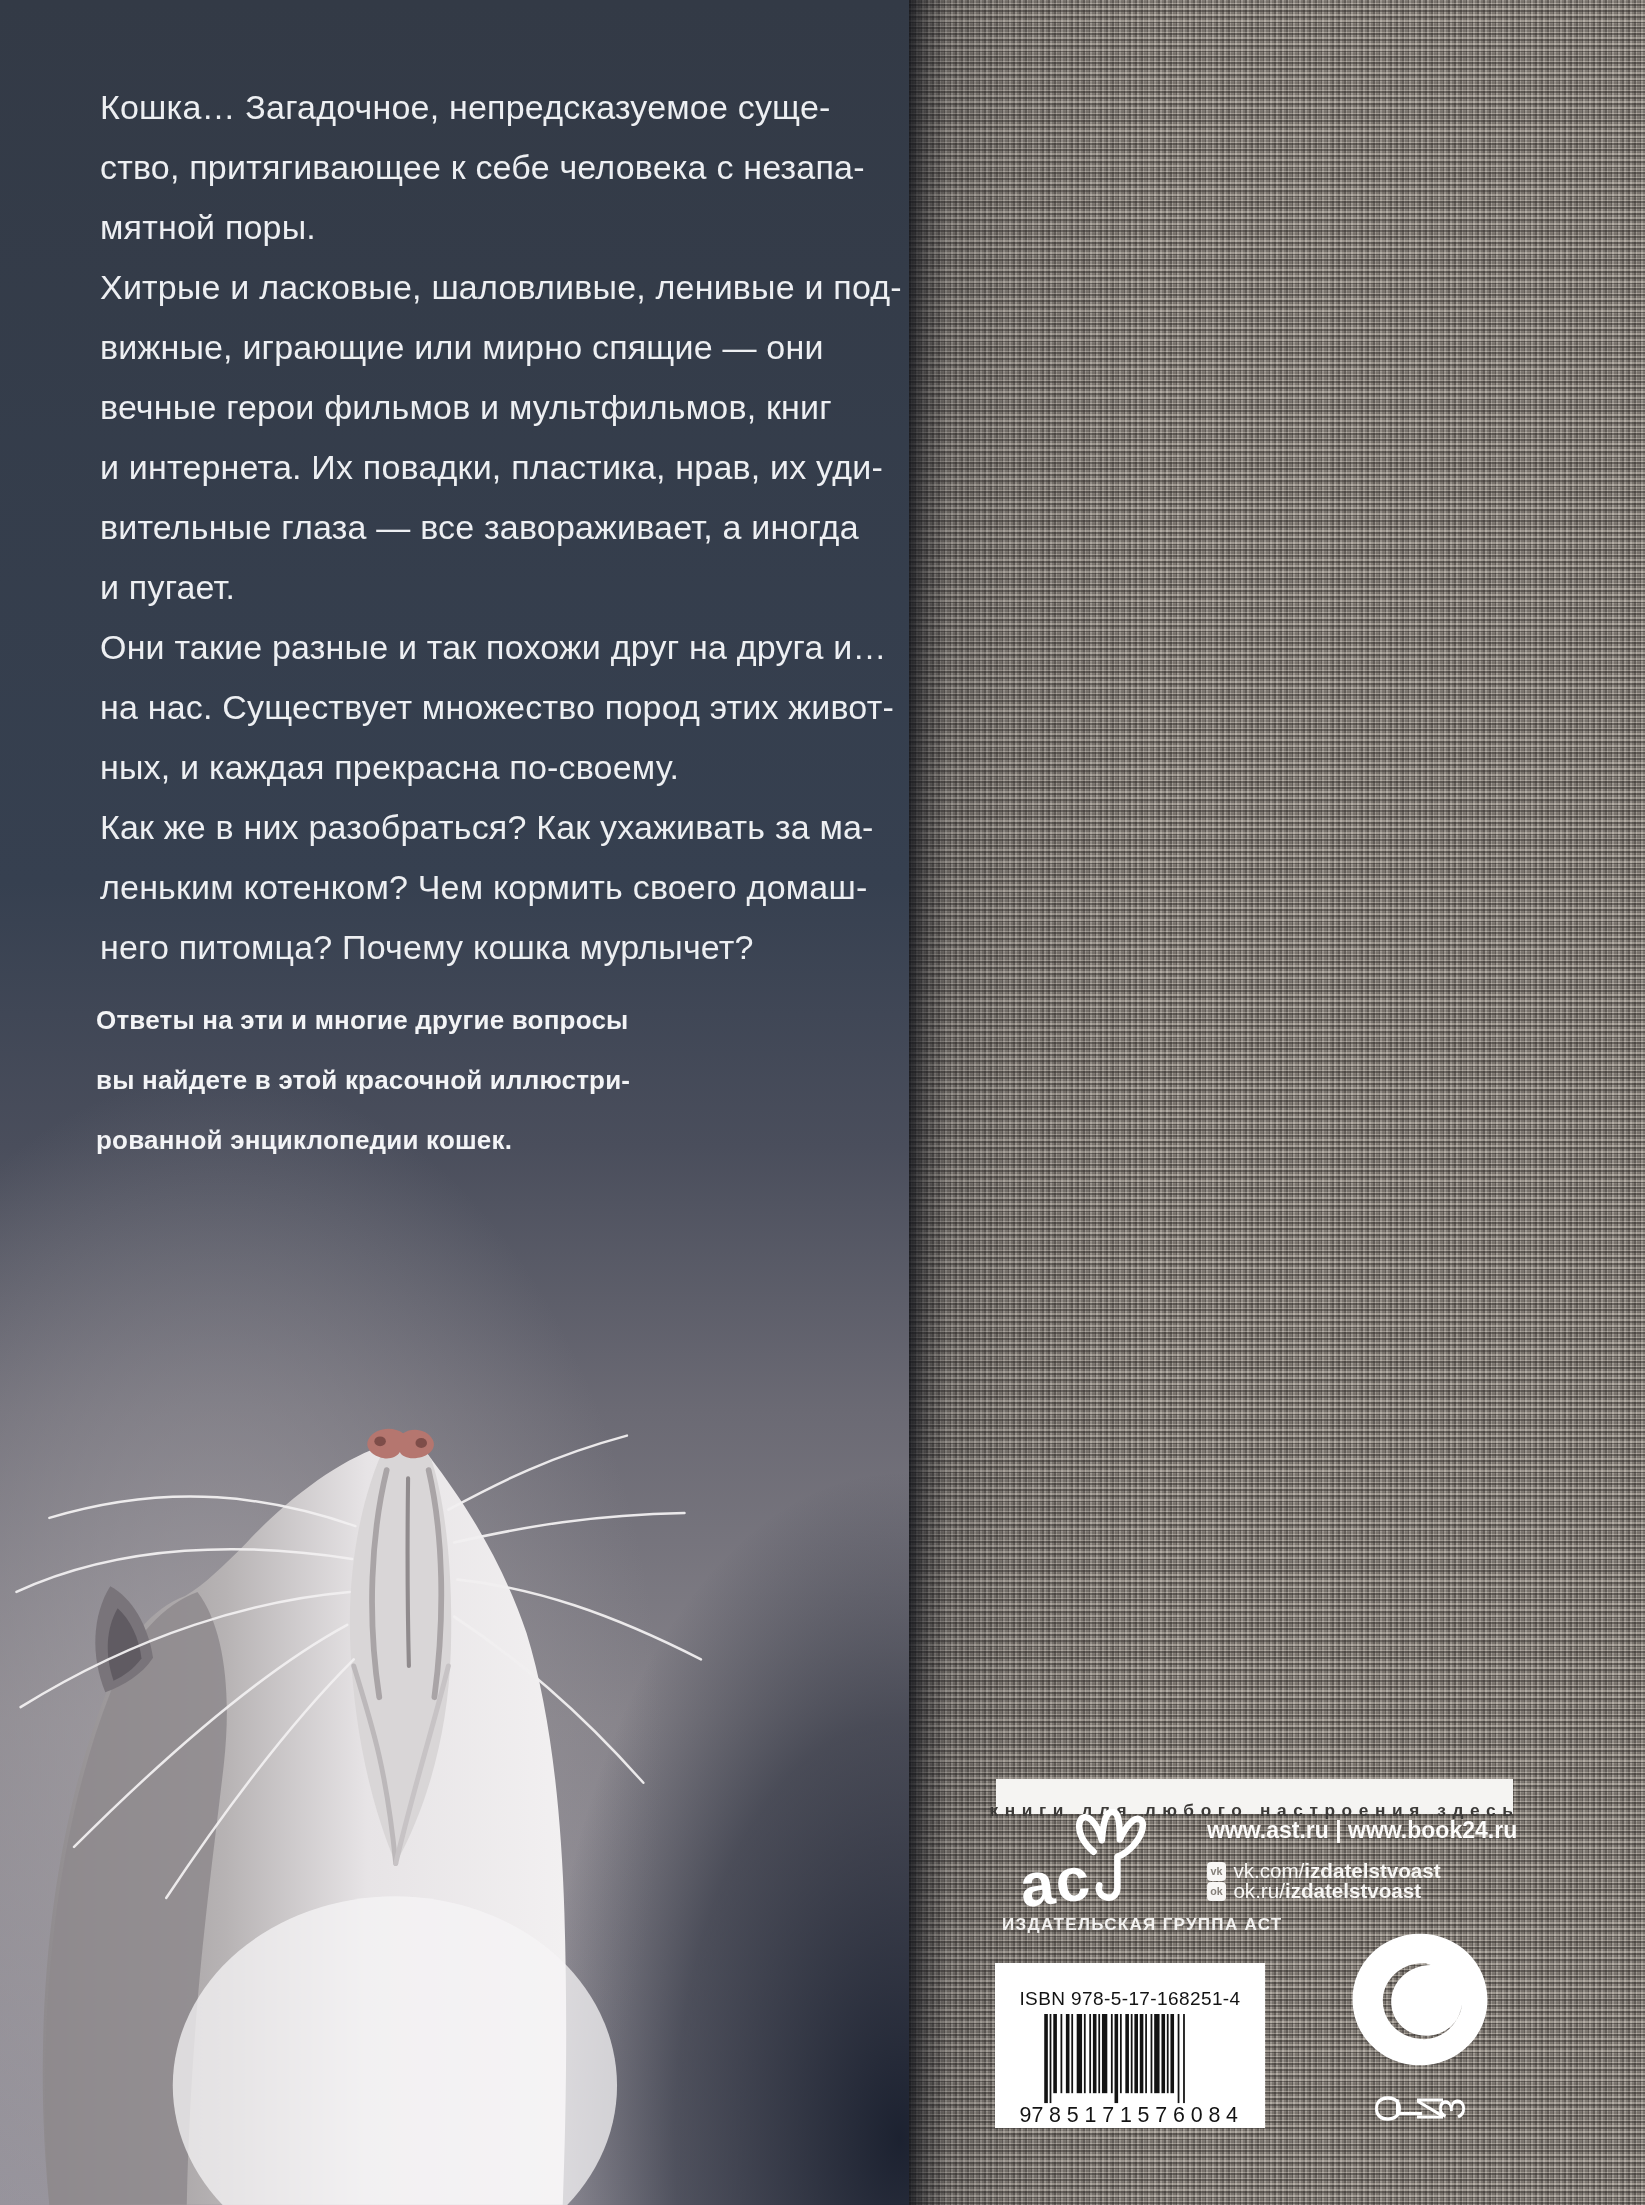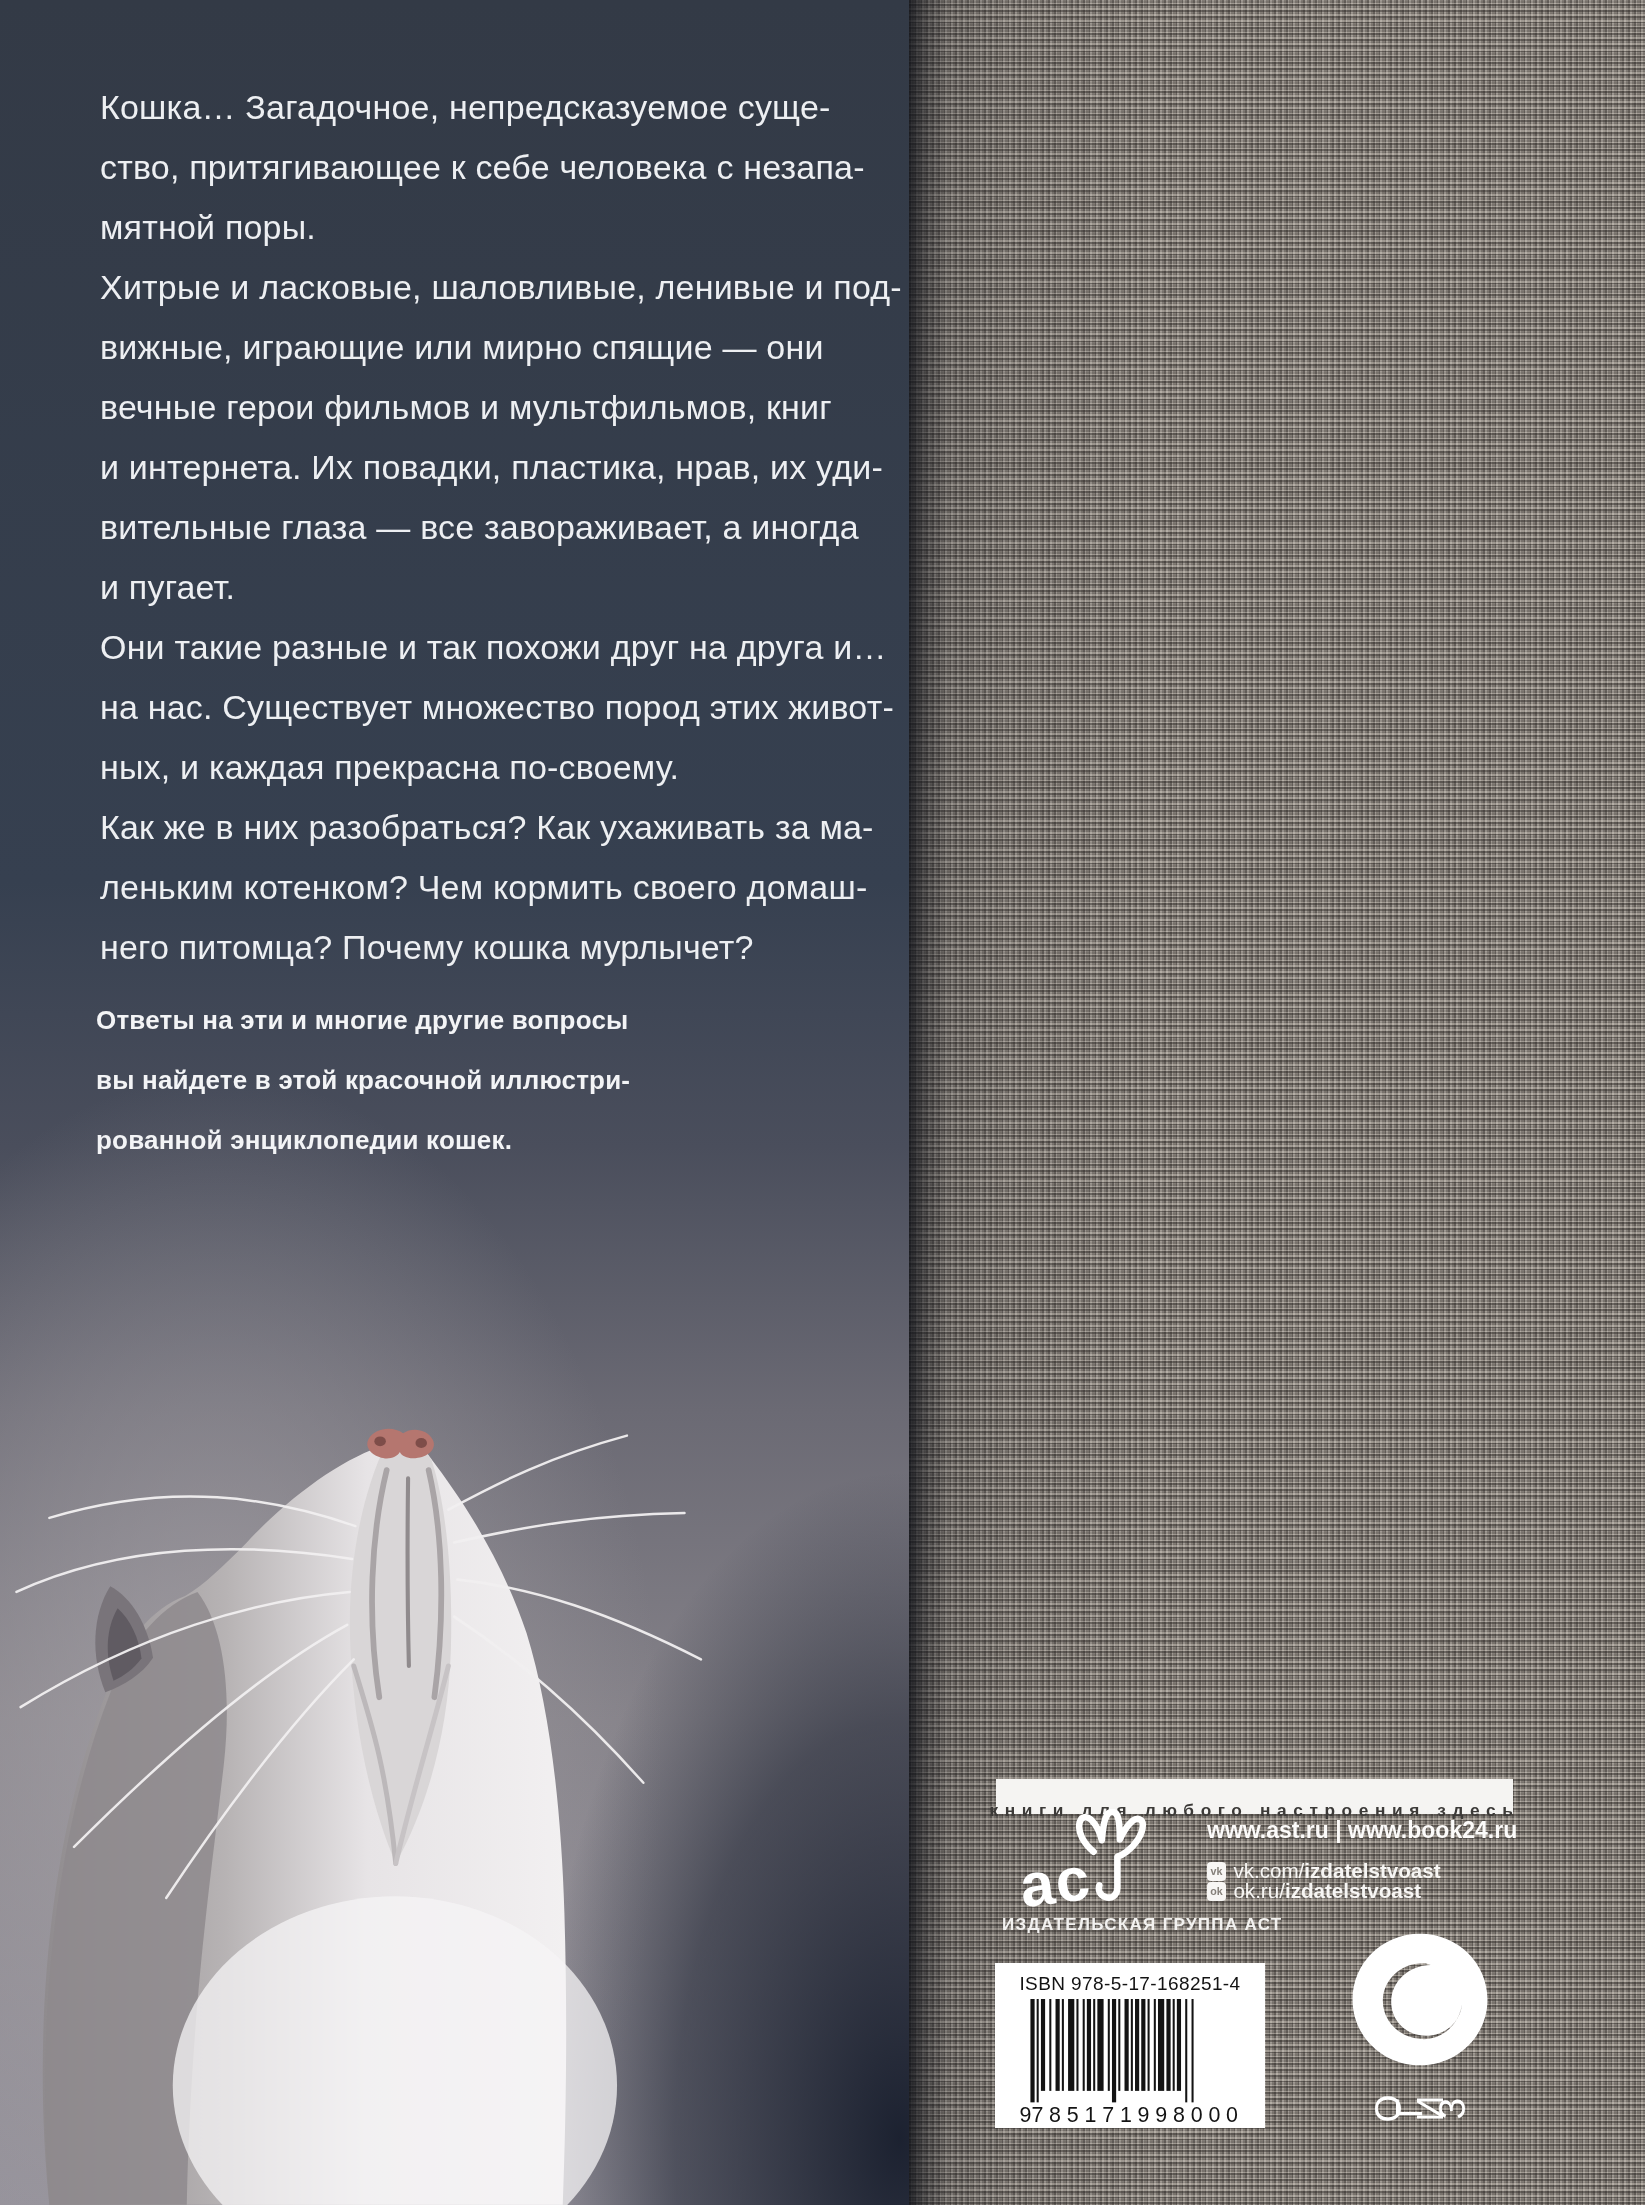--- a/index.html
+++ b/index.html
@@ -49,21 +49,21 @@
 
   .ast-logo{position:absolute;left:93px;top:1809px;width:177px;height:123px;}
   .ast-letters{position:absolute;left:18px;top:38px;font-size:61px;font-weight:bold;
     color:#fff;transform:rotate(-7deg);letter-spacing:1.6px;}
   .ast-figure{position:absolute;left:67px;top:0;}
   .ast-group{position:absolute;left:0;top:106px;font-size:17px;font-weight:bold;
     letter-spacing:1.3px;color:#f3f2f0;white-space:nowrap;}
 
   .isbn-card{position:absolute;left:86px;top:1963px;width:270px;height:165px;
     background:#fff;display:flex;flex-direction:column;align-items:center;}
-  .isbn-label{margin-top:10px;font-size:19px;color:#131313;letter-spacing:0.4px;text-align:center;}
+  .isbn-label{margin-top:25px;font-size:19px;color:#131313;letter-spacing:0.4px;text-align:center;}
   .barcode{margin-top:4.1px;}
   .barcode-digits{margin-top:-1.6px;width:221px;display:flex;justify-content:space-between;
     font-size:21.4px;color:#131313;}
   .barcode-digits .grp{letter-spacing:5.8px;}
 
   .ogiz{position:absolute;left:440px;top:1932px;width:142px;display:flex;
     flex-direction:column;align-items:center;}
   .ogiz-text{margin-top:20px;display:flex;gap:0.8px;}
   .ogiz-text span{display:inline-flex;width:20.6px;height:43px;align-items:center;
     justify-content:center;transform:rotate(-90deg);font-size:36px;color:#fff;}
@@ -226,21 +226,21 @@
           <rect x="159.5" y="0" width="7.6" height="112" fill="#131313"></rect>
           <rect x="169.8" y="0" width="5.1" height="112" fill="#131313"></rect>
           <rect x="177.4" y="0" width="2.5" height="112" fill="#131313"></rect>
           <rect x="182.5" y="0" width="5.1" height="112" fill="#131313"></rect>
           <rect x="192.7" y="0" width="2.5" height="126" fill="#131313"></rect>
           <rect x="200.4" y="0" width="2.5" height="126" fill="#131313"></rect>
         </svg>
       <div class="barcode-digits">
         <span>9</span>
         <span class="grp">785171</span>
-        <span class="grp">998000</span>
+        <span class="grp">576084</span>
       </div>
     </div>
 
     <div class="ogiz">
       <svg width="140" height="135" viewBox="0 0 170 164">
         <path fill-rule="evenodd" fill="#ffffff" d="
           M 85 2 C 131 2 167 38 167 82 C 167 126 131 162 85 162
           C 39 162 3 126 3 82 C 3 38 39 2 85 2 Z
           M 98 40 C 72 40 50 60 50 85 C 50 110 72 128 96 126
           C 118 124 134 108 136 88 C 132 114 110 132 86 130

